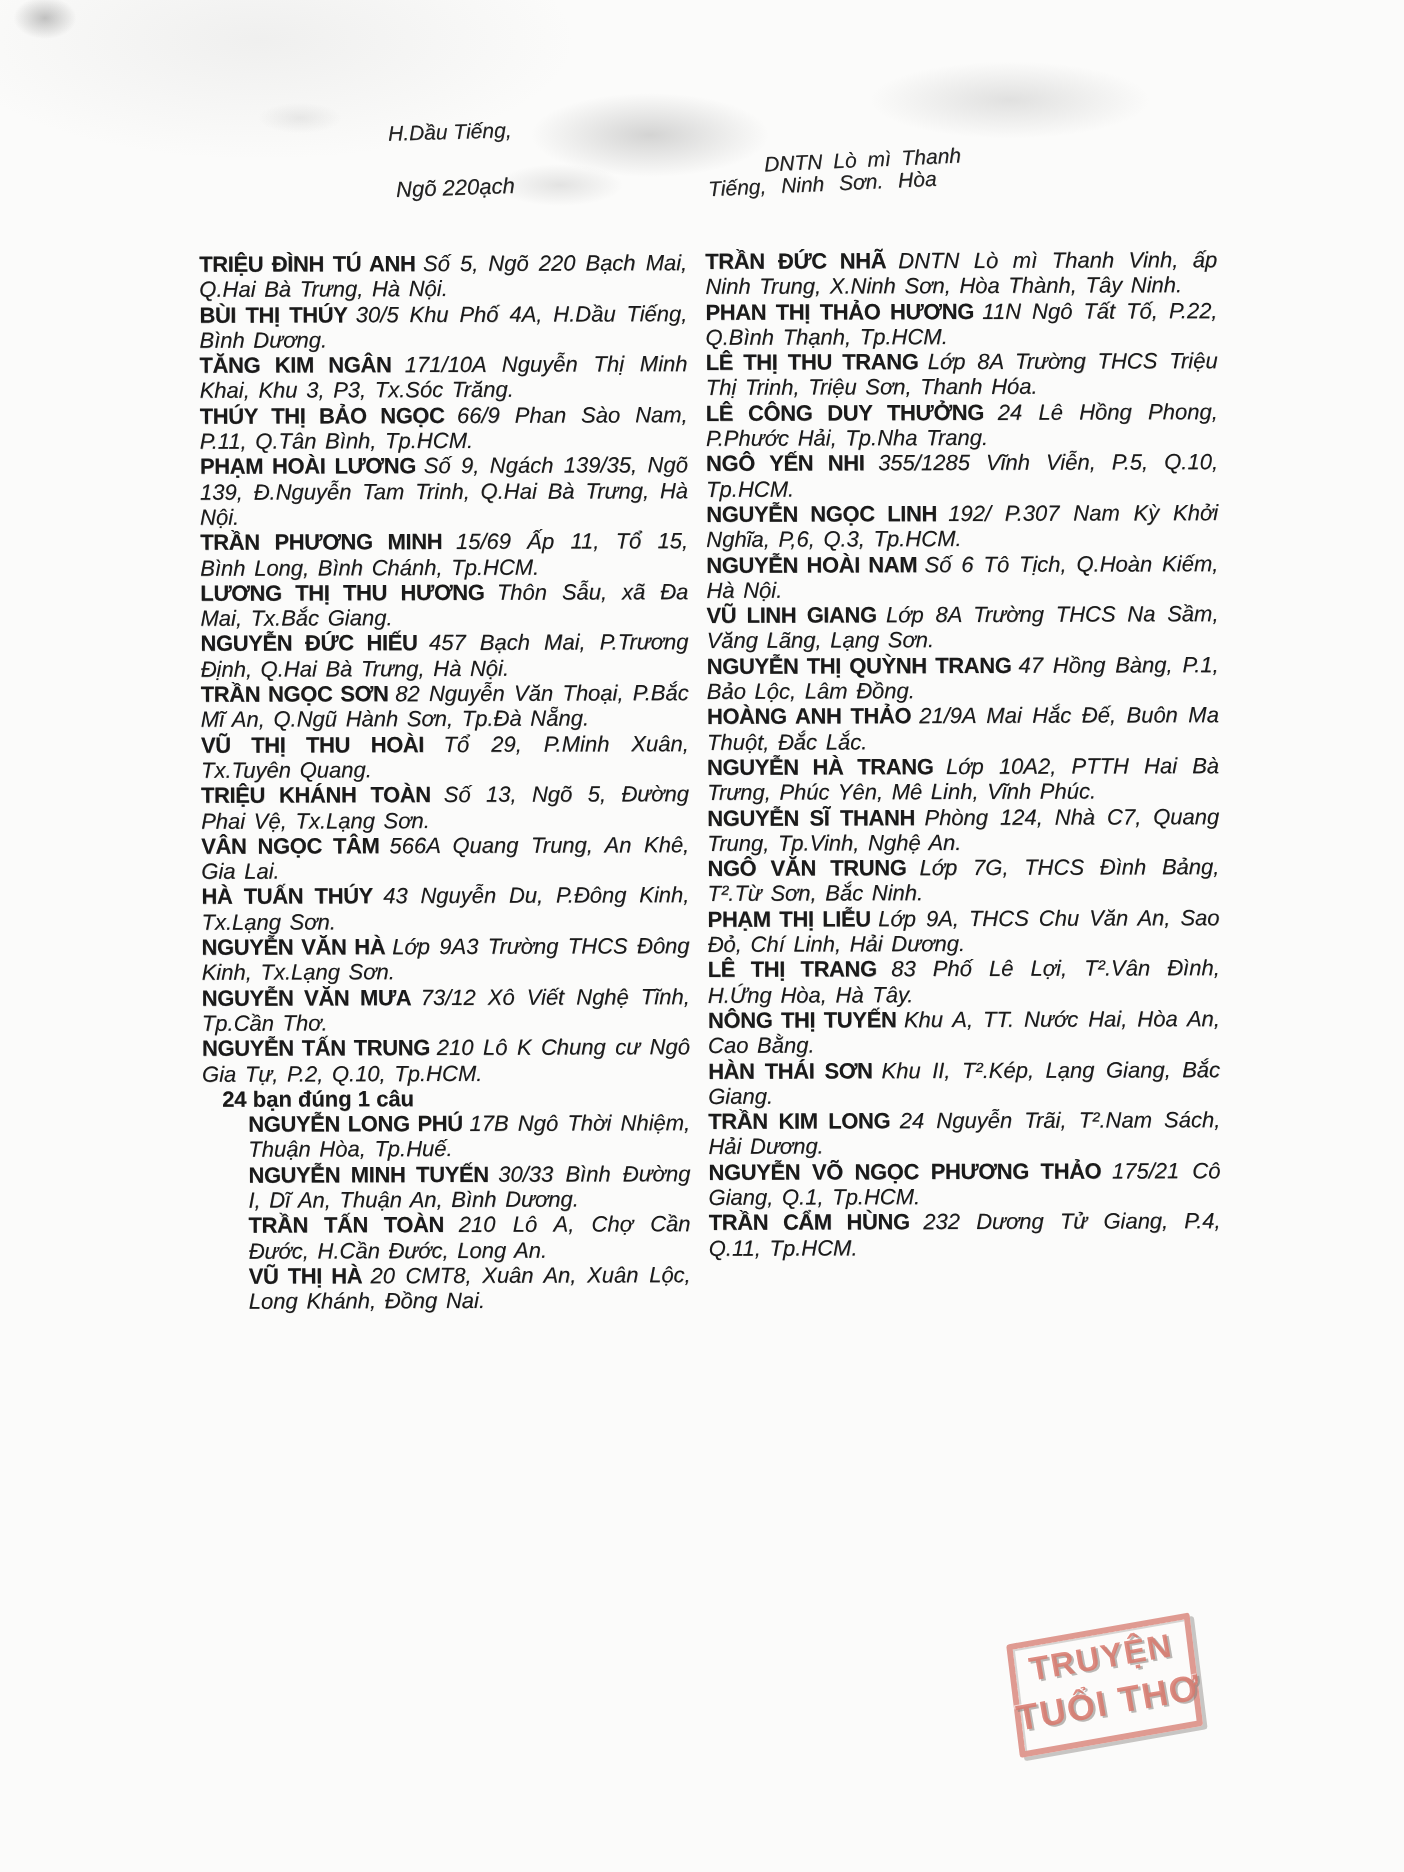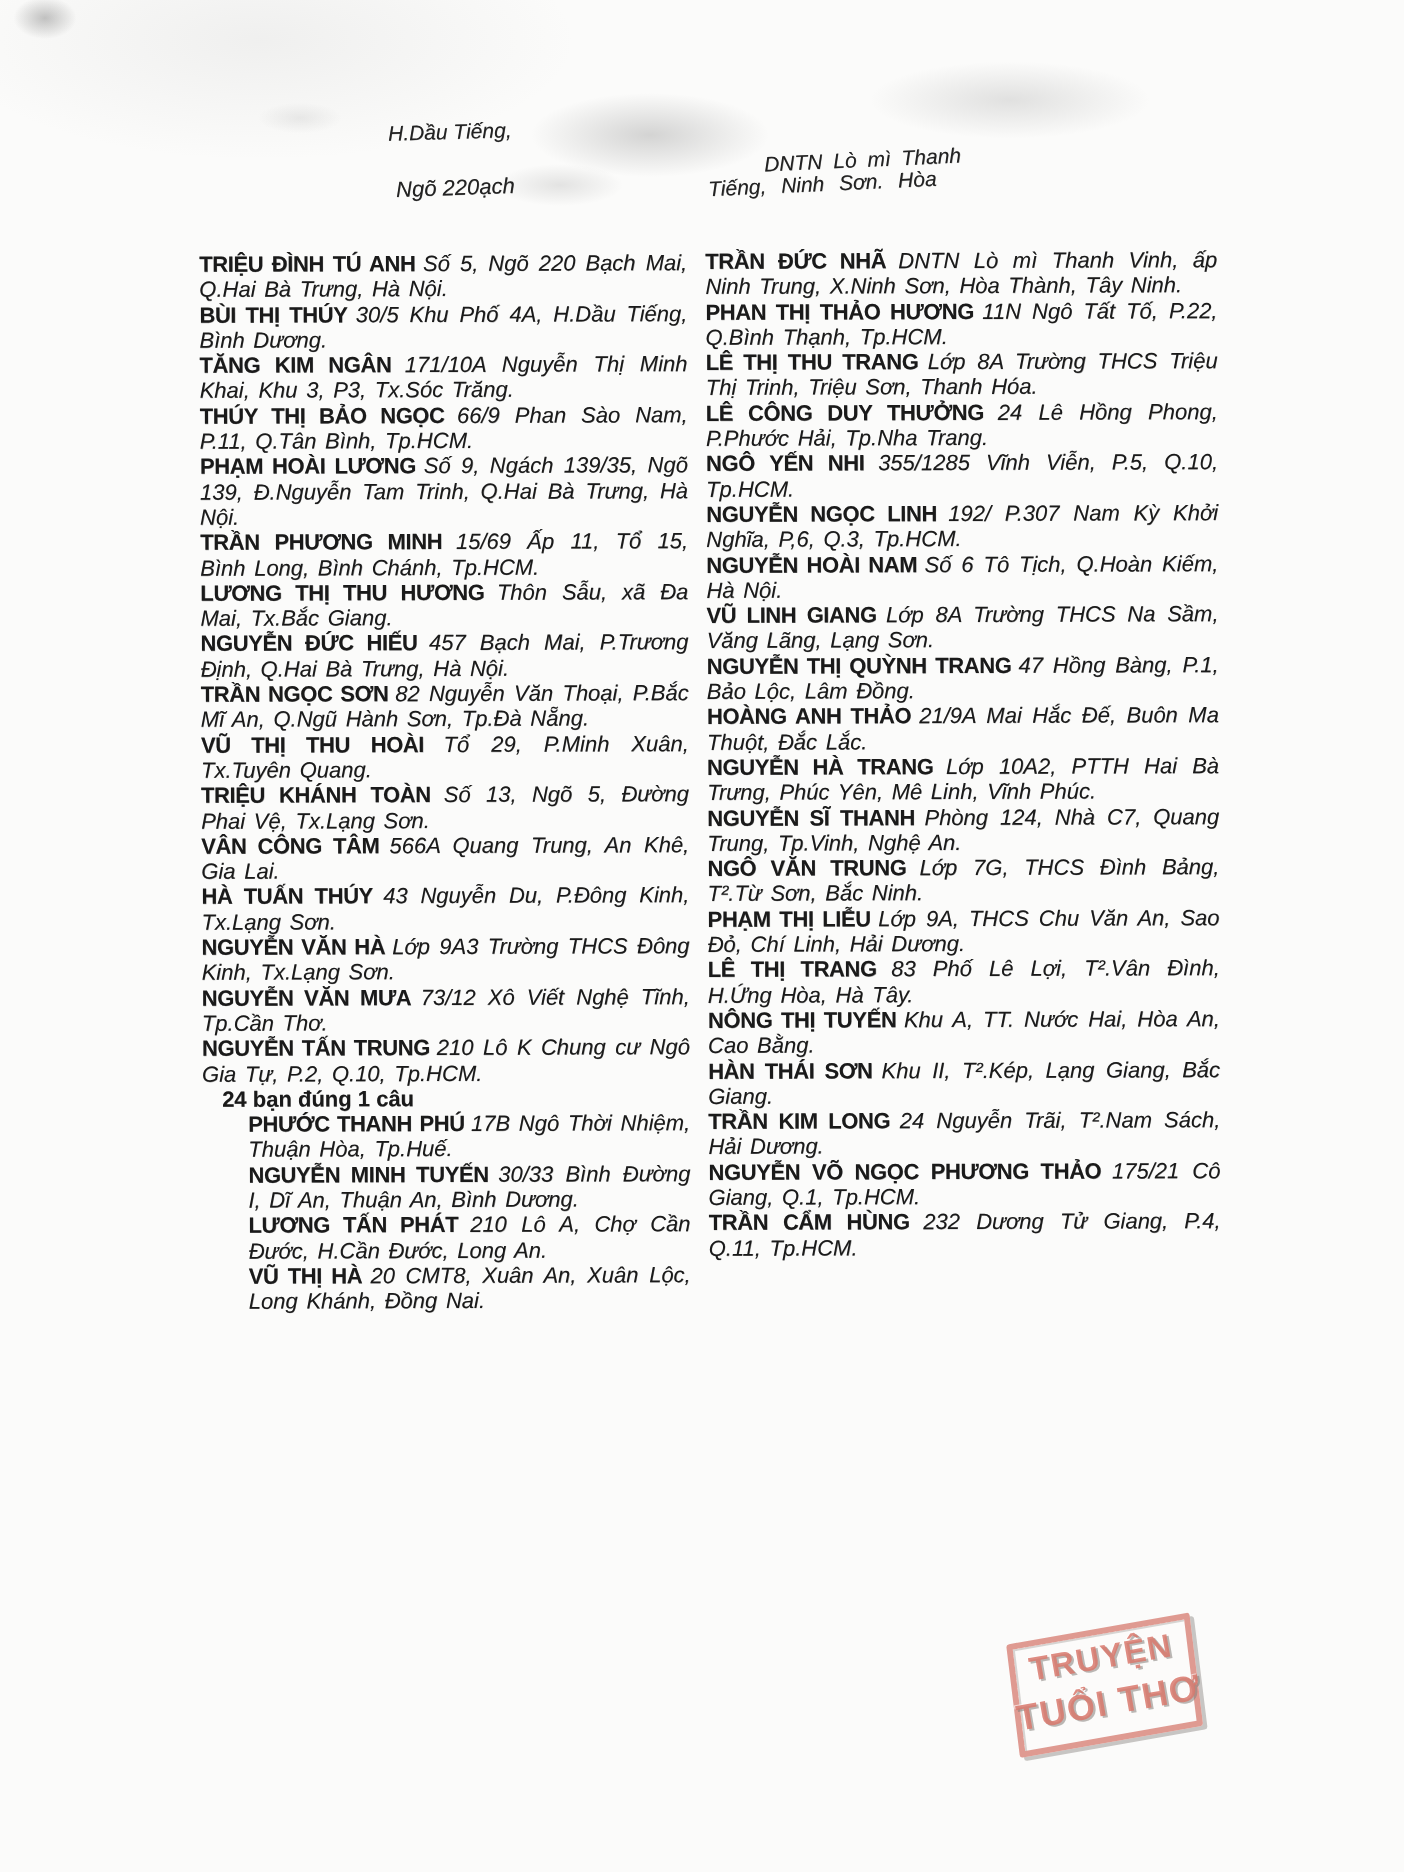--- a/index.html
+++ b/index.html
@@ -110,31 +110,31 @@
         <p class="entry"><span class="name">BÙI THỊ THÚY</span> <span class="addr">30/5 Khu Phố 4A, H.Dầu Tiếng, Bình Dương.</span></p>
         <p class="entry"><span class="name">TĂNG KIM NGÂN</span> <span class="addr">171/10A Nguyễn Thị Minh Khai, Khu 3, P3, Tx.Sóc Trăng.</span></p>
         <p class="entry"><span class="name">THÚY THỊ BẢO NGỌC</span> <span class="addr">66/9 Phan Sào Nam, P.11, Q.Tân Bình, Tp.HCM.</span></p>
         <p class="entry"><span class="name">PHẠM HOÀI LƯƠNG</span> <span class="addr">Số 9, Ngách 139/35, Ngõ 139, Đ.Nguyễn Tam Trinh, Q.Hai Bà Trưng, Hà Nội.</span></p>
         <p class="entry"><span class="name">TRẦN PHƯƠNG MINH</span> <span class="addr">15/69 Ấp 11, Tổ 15, Bình Long, Bình Chánh, Tp.HCM.</span></p>
         <p class="entry"><span class="name">LƯƠNG THỊ THU HƯƠNG</span> <span class="addr">Thôn Sẫu, xã Đa Mai, Tx.Bắc Giang.</span></p>
         <p class="entry"><span class="name">NGUYỄN ĐỨC HIẾU</span> <span class="addr">457 Bạch Mai, P.Trương Định, Q.Hai Bà Trưng, Hà Nội.</span></p>
         <p class="entry"><span class="name">TRẦN NGỌC SƠN</span> <span class="addr">82 Nguyễn Văn Thoại, P.Bắc Mĩ An, Q.Ngũ Hành Sơn, Tp.Đà Nẵng.</span></p>
         <p class="entry"><span class="name">VŨ THỊ THU HOÀI</span> <span class="addr">Tổ 29, P.Minh Xuân, Tx.Tuyên Quang.</span></p>
         <p class="entry"><span class="name">TRIỆU KHÁNH TOÀN</span> <span class="addr">Số 13, Ngõ 5, Đường Phai Vệ, Tx.Lạng Sơn.</span></p>
-        <p class="entry"><span class="name">VÂN CÔNG TÂM</span> <span class="addr">566A Quang Trung, An Khê, Gia Lai.</span></p>
+        <p class="entry"><span class="name">VÂN NGỌC TÂM</span> <span class="addr">566A Quang Trung, An Khê, Gia Lai.</span></p>
         <p class="entry"><span class="name">HÀ TUẤN THÚY</span> <span class="addr">43 Nguyễn Du, P.Đông Kinh, Tx.Lạng Sơn.</span></p>
         <p class="entry"><span class="name">NGUYỄN VĂN HÀ</span> <span class="addr">Lớp 9A3 Trường THCS Đông Kinh, Tx.Lạng Sơn.</span></p>
         <p class="entry"><span class="name">NGUYỄN VĂN MƯA</span> <span class="addr">73/12 Xô Viết Nghệ Tĩnh, Tp.Cần Thơ.</span></p>
         <p class="entry"><span class="name">NGUYỄN TẤN TRUNG</span> <span class="addr">210 Lô K Chung cư Ngô Gia Tự, P.2, Q.10, Tp.HCM.</span></p>
       </div>
     <p class="section-header">24 bạn đúng 1 câu</p>
     <div>
-        <p class="entry indented"><span class="name">PHƯỚC THANH PHÚ</span> <span class="addr">17B Ngô Thời Nhiệm, Thuận Hòa, Tp.Huế.</span></p>
+        <p class="entry indented"><span class="name">NGUYỄN LONG PHÚ</span> <span class="addr">17B Ngô Thời Nhiệm, Thuận Hòa, Tp.Huế.</span></p>
         <p class="entry indented"><span class="name">NGUYỄN MINH TUYẾN</span> <span class="addr">30/33 Bình Đường I, Dĩ An, Thuận An, Bình Dương.</span></p>
-        <p class="entry indented"><span class="name">LƯƠNG TẤN PHÁT</span> <span class="addr">210 Lô A, Chợ Cần Đước, H.Cần Đước, Long An.</span></p>
+        <p class="entry indented"><span class="name">TRẦN TẤN TOÀN</span> <span class="addr">210 Lô A, Chợ Cần Đước, H.Cần Đước, Long An.</span></p>
         <p class="entry indented"><span class="name">VŨ THỊ HÀ</span> <span class="addr">20 CMT8, Xuân An, Xuân Lộc, Long Khánh, Đồng Nai.</span></p>
       </div>
   </div>
 
   <div class="col col-right">
     <div>
         <p class="entry"><span class="name">TRẦN ĐỨC NHÃ</span> <span class="addr">DNTN Lò mì Thanh Vinh, ấp Ninh Trung, X.Ninh Sơn, Hòa Thành, Tây Ninh.</span></p>
         <p class="entry"><span class="name">PHAN THỊ THẢO HƯƠNG</span> <span class="addr">11N Ngô Tất Tố, P.22, Q.Bình Thạnh, Tp.HCM.</span></p>
         <p class="entry"><span class="name">LÊ THỊ THU TRANG</span> <span class="addr">Lớp 8A Trường THCS Triệu Thị Trinh, Triệu Sơn, Thanh Hóa.</span></p>
         <p class="entry"><span class="name">LÊ CÔNG DUY THƯỞNG</span> <span class="addr">24 Lê Hồng Phong, P.Phước Hải, Tp.Nha Trang.</span></p>

